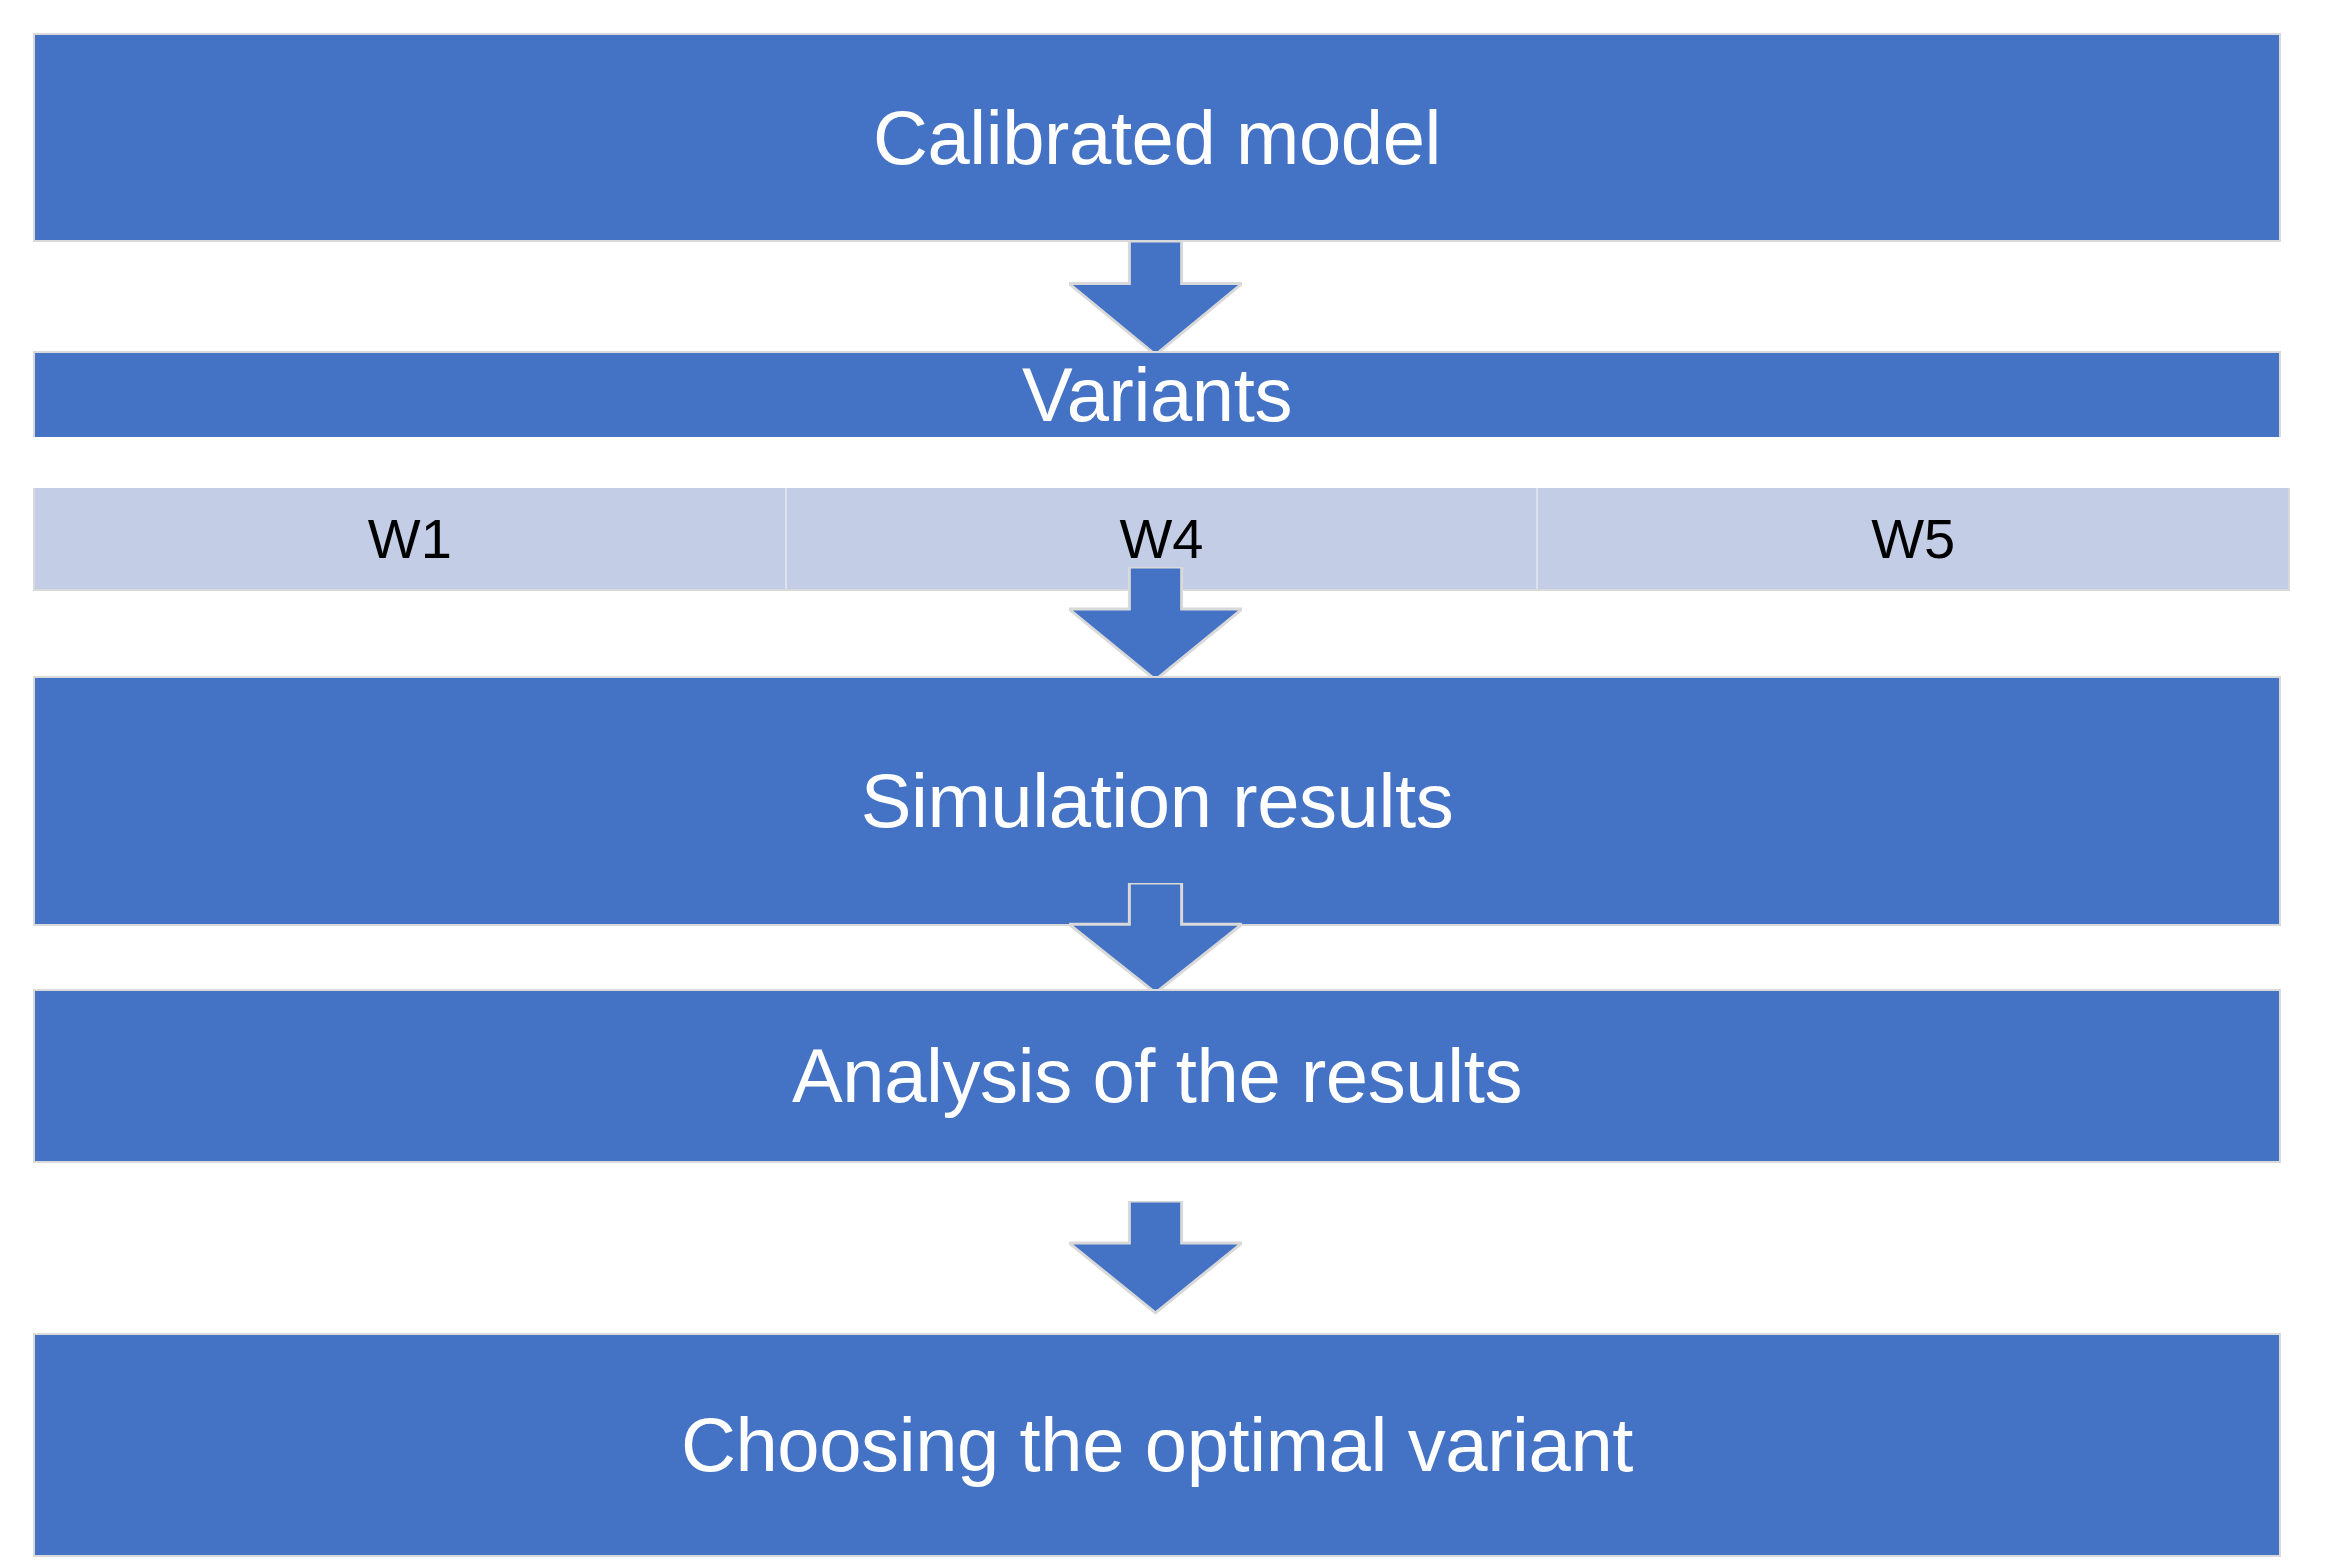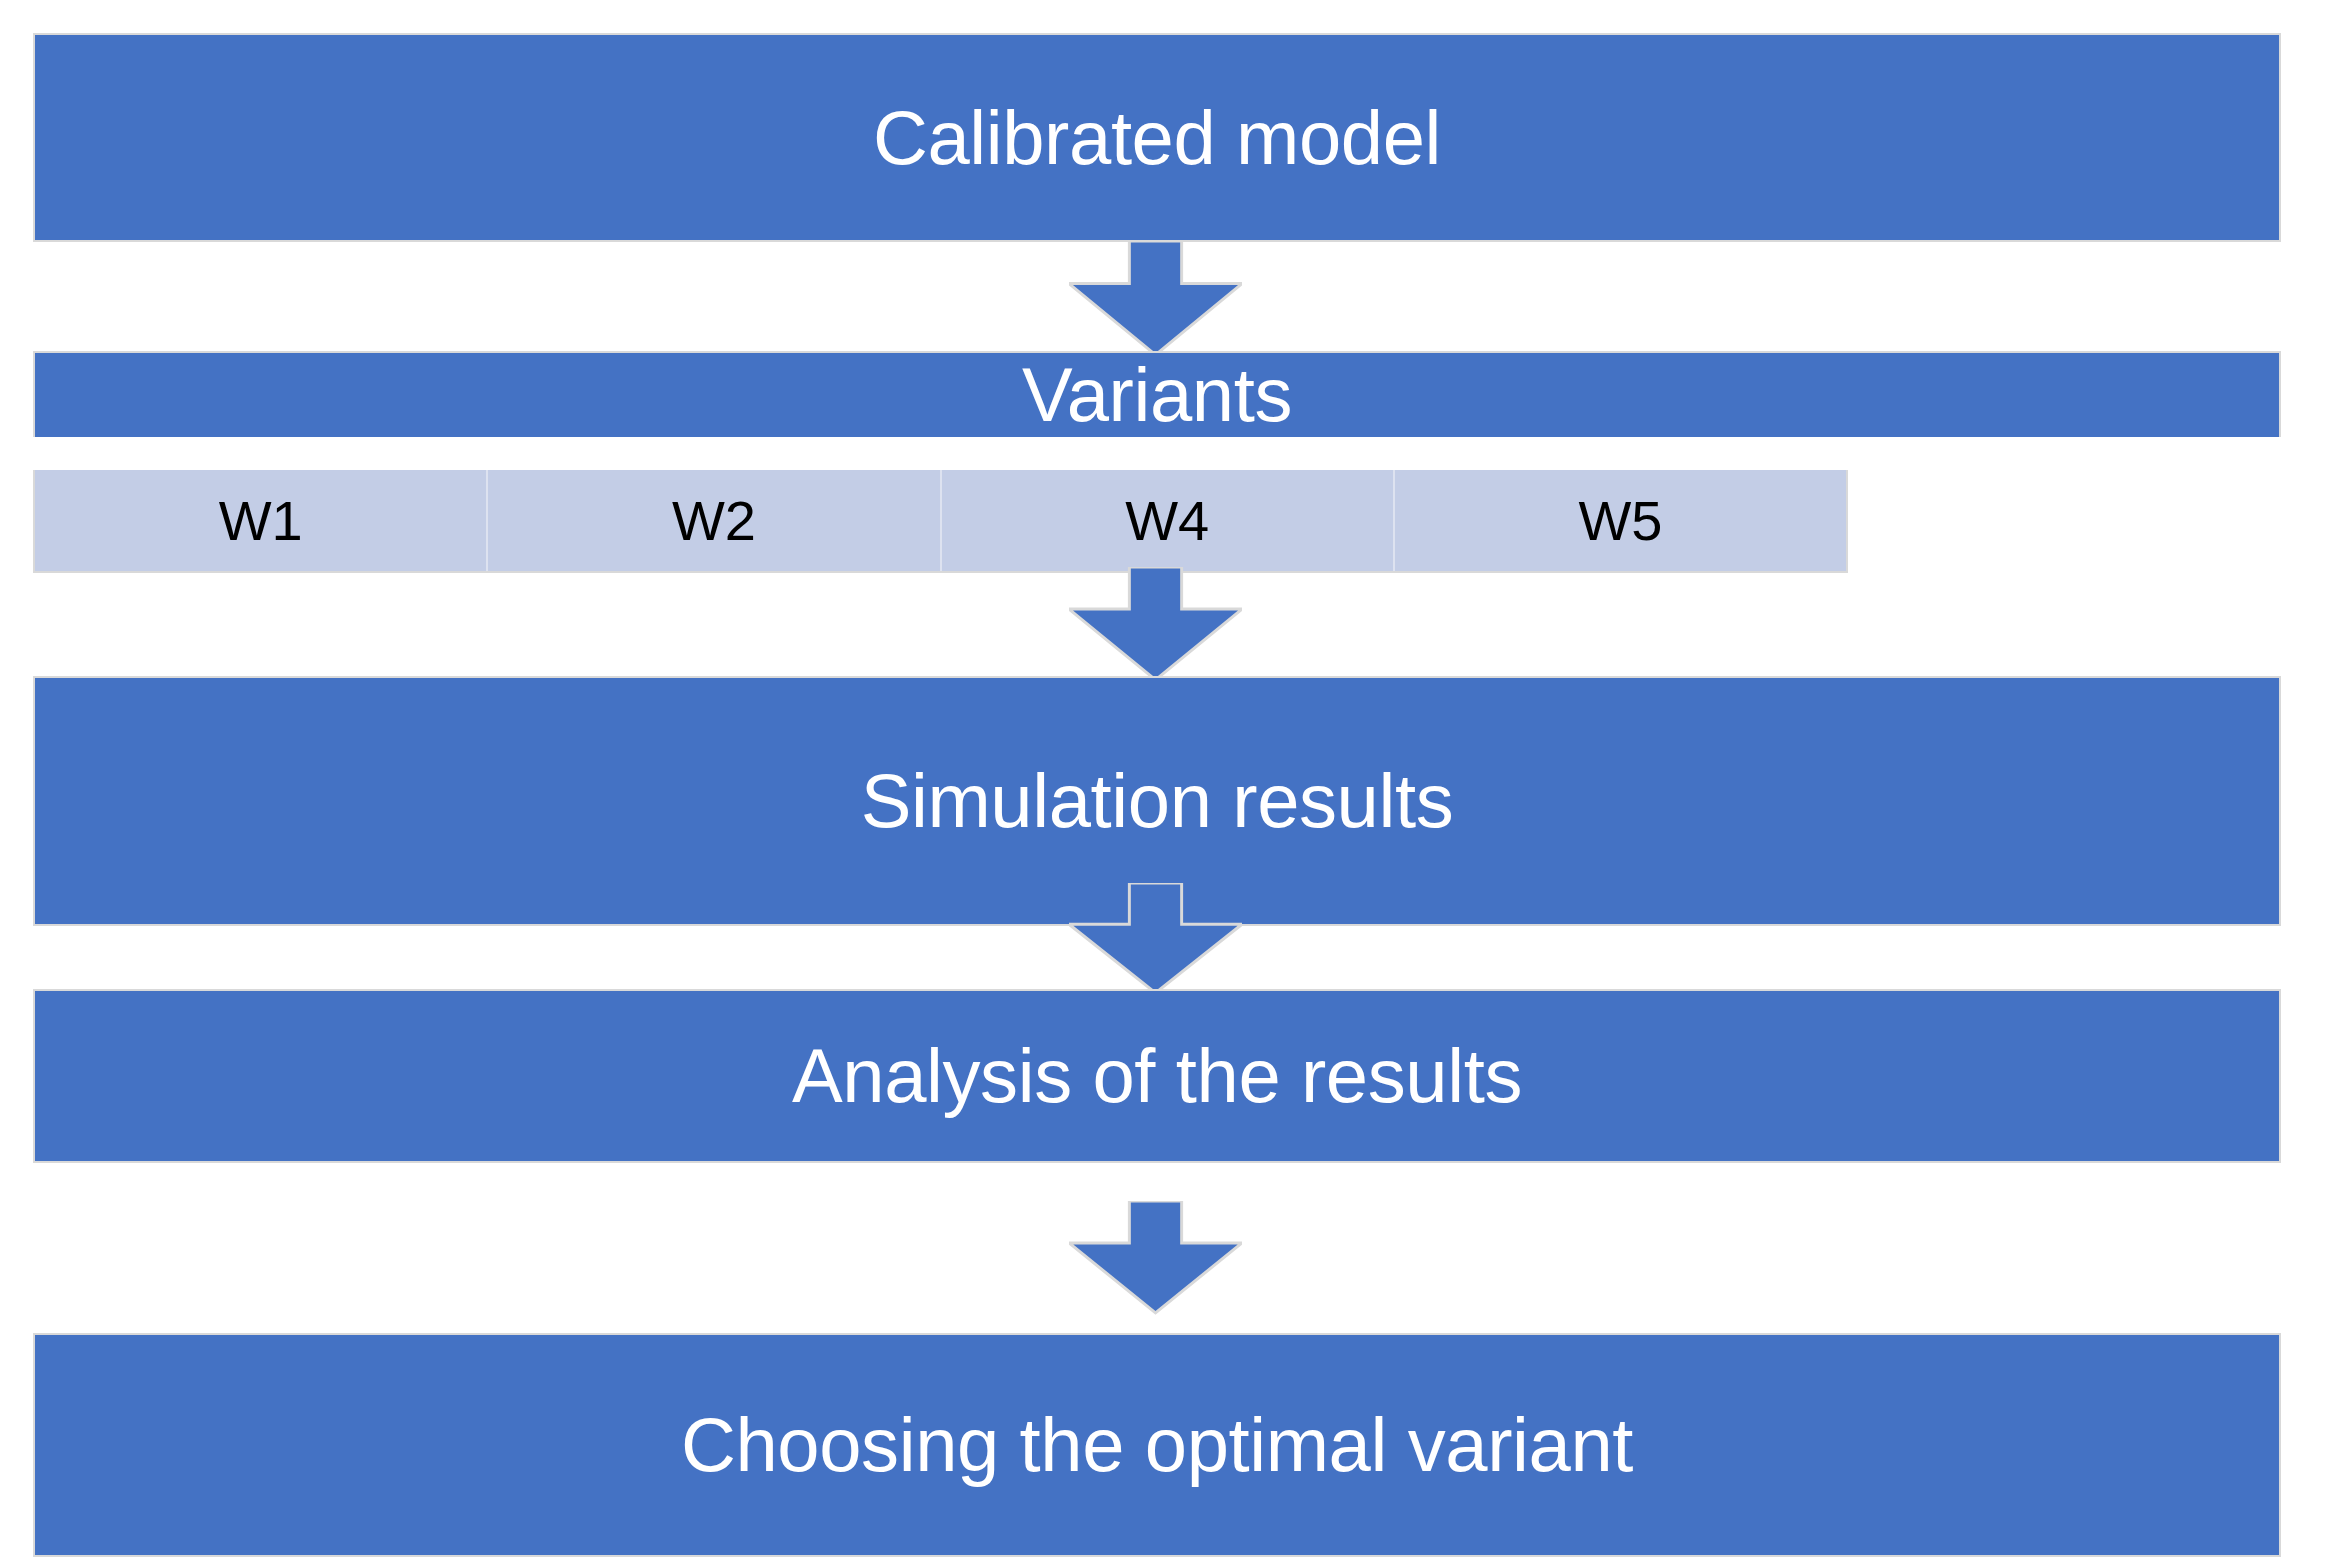--- a/index.html
+++ b/index.html
@@ -52,22 +52,22 @@
   #box-simulation-results { top: 676px;  height: 250px; }
   
   #box-analysis-results   { top: 989px; height: 174px; }
   
   #box-optimal-variant    { top: 1309px; height: 224px; margin-top: 24px; }
 
   
   #variants-cells {
     position: absolute;
     left: 33px;
-    top: 470px;
-    width: 1815px;
+    top: 488px;
+    width: 2257px;
     height: 103px;
     display: flex;
     box-sizing: border-box;
     border: 2.2px solid #D9D9D9;
     border-top: none;
     background: #C3CDE6;
   }
   .variant-cell {
     flex: 1 1 0;
     background: #C3CDE6;
@@ -116,23 +116,20 @@
 
   <div class="proc-box" id="box-variants-header">
     <span class="proc-label">Variants</span>
   </div>
 
   <div id="variants-cells">
     <div class="variant-cell">
       <span class="variant-cell-label">W1</span>
     </div>
     <div class="variant-cell">
-      <span class="variant-cell-label">W2</span>
-    </div>
-    <div class="variant-cell">
       <span class="variant-cell-label">W4</span>
     </div>
     <div class="variant-cell">
       <span class="variant-cell-label">W5</span>
     </div>
   </div>
 
   <div class="flow-arrow" id="arrow-2">
     <svg viewBox="0 0 235 156" preserveAspectRatio="none">
       <polygon points="82,0 153,0 153,57 235,57 117.5,153 0,57 82,57" fill="#4472C4" stroke="#D9D9D9" stroke-width="4"></polygon>

